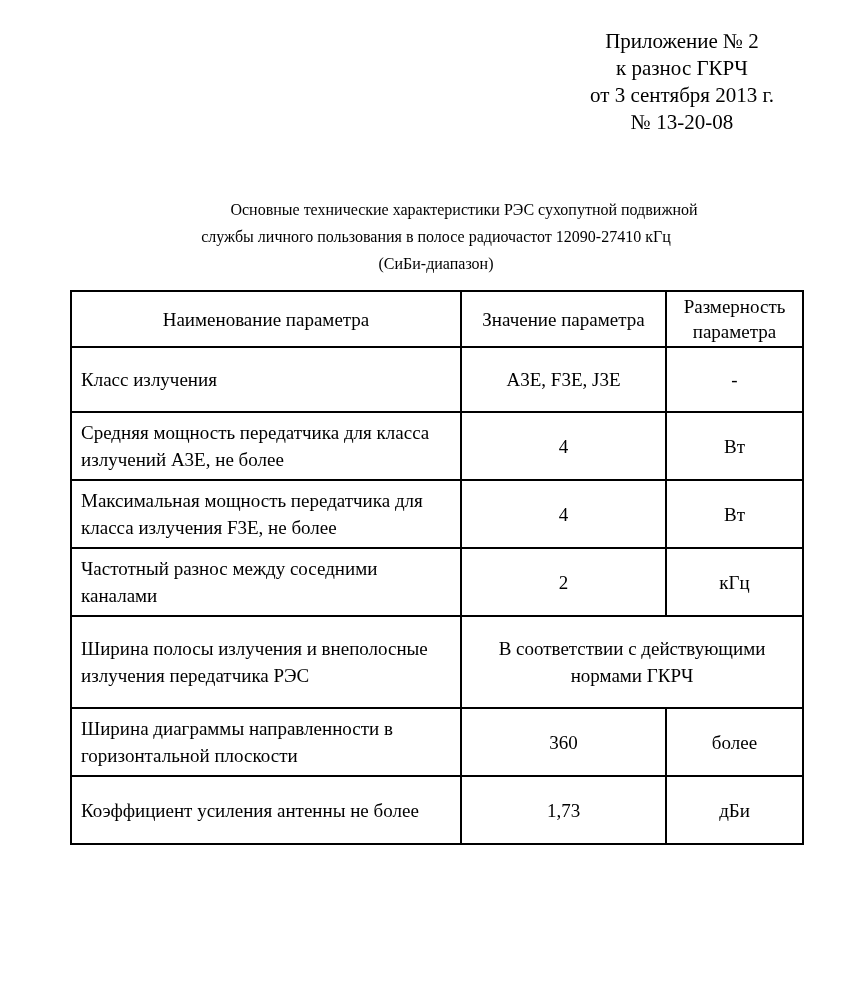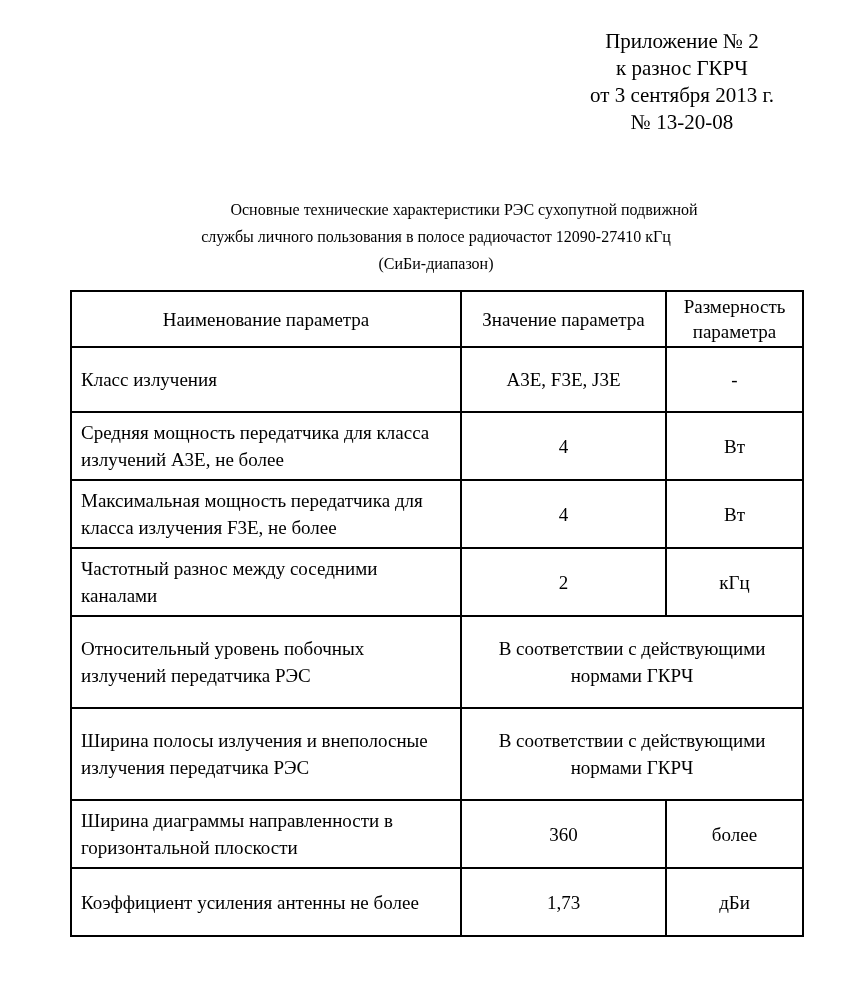--- a/index.html
+++ b/index.html
@@ -116,24 +116,20 @@
         <td class="param-name">Максимальная мощность передатчика для класса излучения F3Е, не более</td>
         <td class="param-value">4</td>
         <td class="param-unit">Вт</td>
       </tr>
       <tr class="r-std">
         <td class="param-name">Частотный разнос между соседними каналами</td>
         <td class="param-value">2</td>
         <td class="param-unit">кГц</td>
       </tr>
       <tr class="r-std">
-        <td class="param-name">Относительный уровень побочных излучений передатчика РЭС</td>
-        <td class="param-value" colspan="2">В соответствии с действующими нормами ГКРЧ</td>
-      </tr>
-      <tr class="r-std">
         <td class="param-name">Ширина полосы излучения и внеполосные излучения передатчика РЭС</td>
         <td class="param-value" colspan="2">В соответствии с действующими нормами ГКРЧ</td>
       </tr>
       <tr class="r-std">
         <td class="param-name">Ширина диаграммы направленности в горизонтальной плоскости</td>
         <td class="param-value">360</td>
         <td class="param-unit">более</td>
       </tr>
       <tr class="r-std">
         <td class="param-name">Коэффициент усиления антенны не более</td>

